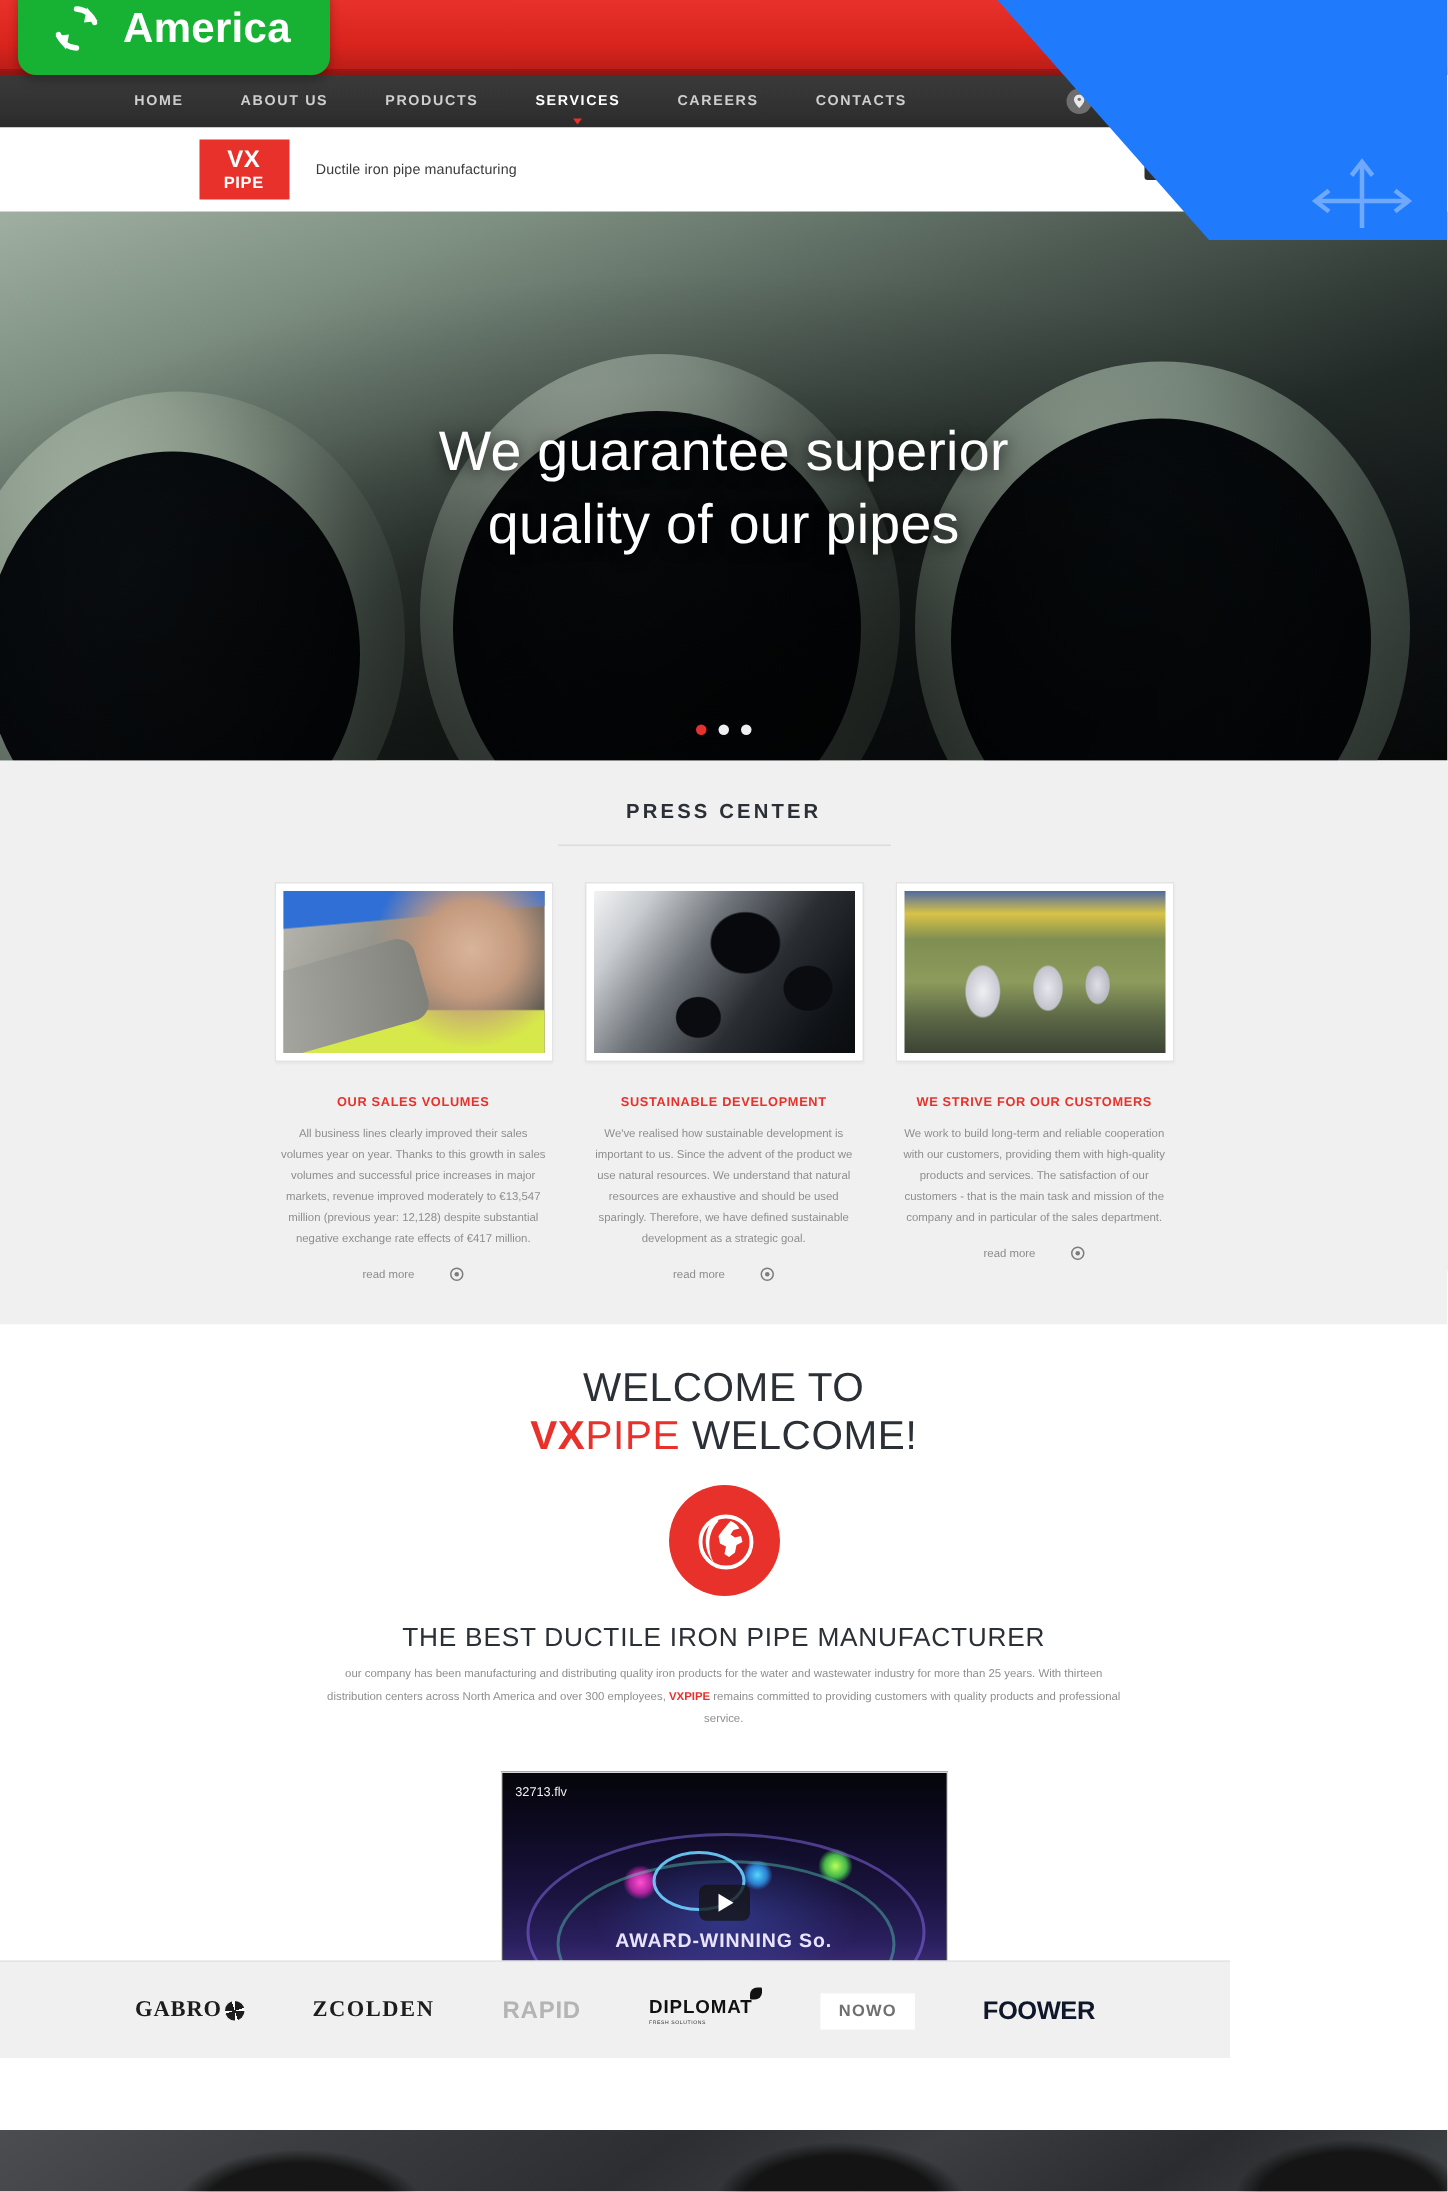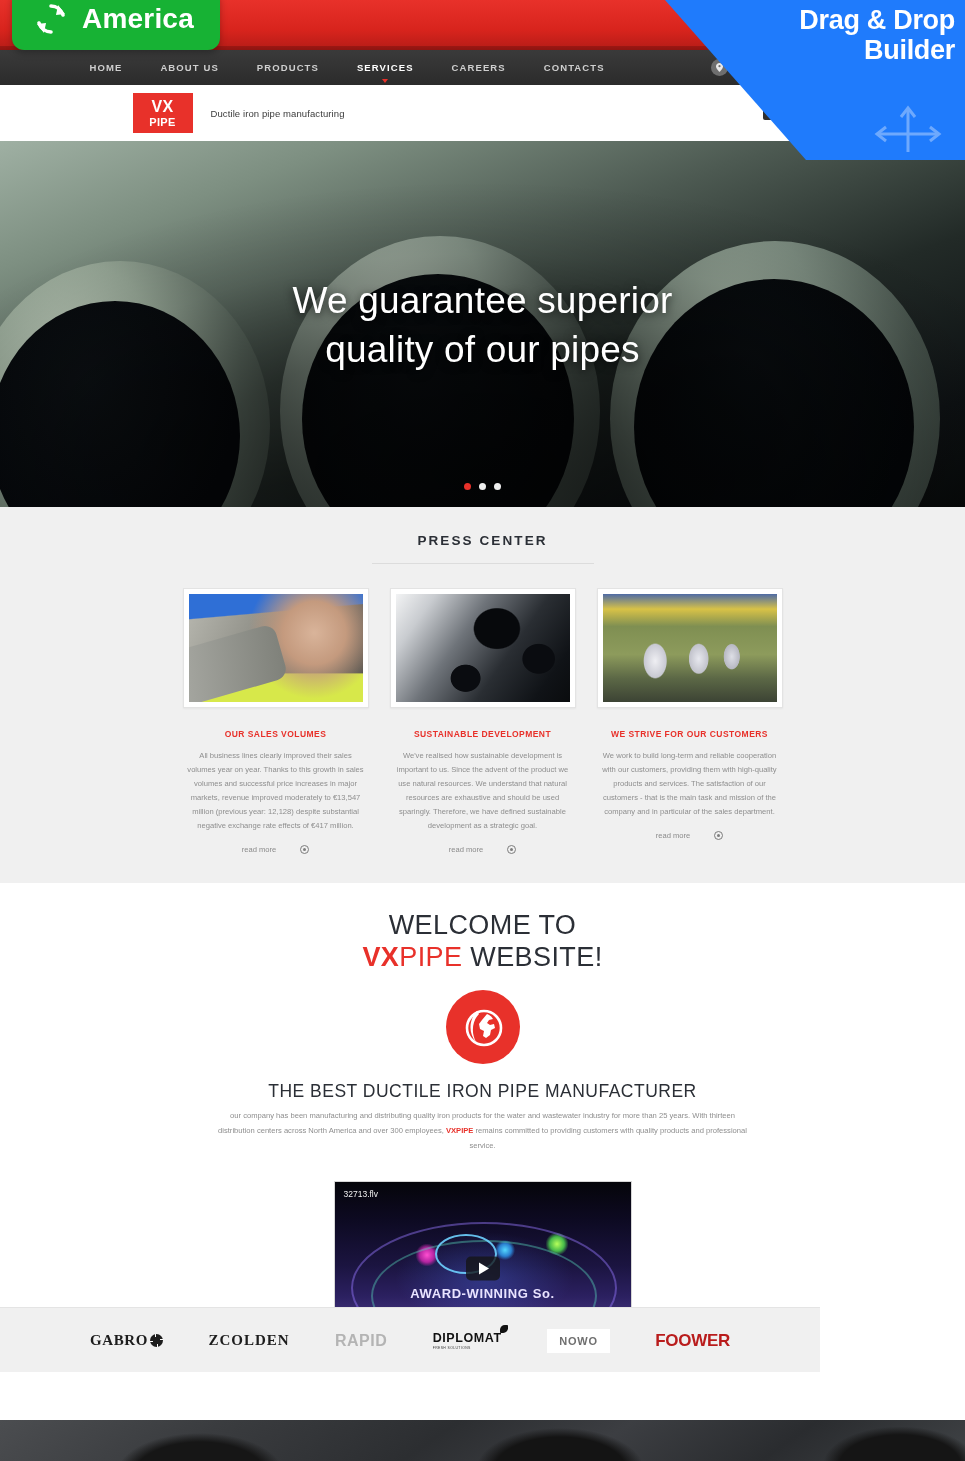--- a/index.html
+++ b/index.html
@@ -257,21 +257,21 @@
   .b-dip-t { font-size: 12.5px; font-weight: 800; letter-spacing: .6px; color:#111; }
   .b-dip-s { font-size: 3.4px; letter-spacing: .4px; color:#333; margin-top:1px; }
   .b-dip-leaf {
     position:absolute; right:-6px; top:-6px; width: 8px; height: 8px;
     background:#111; border-radius: 60% 10% 60% 10%;
   }
   .b-nowo {
     background:#fff; padding: 6px 12px; font-size: 11px; font-weight: 700;
     letter-spacing: .8px; color:#6f6f6f;
   }
-  .b-foower { font-size: 17px; font-weight: 900; letter-spacing: -.3px; color:#b91c1c; }
+  .b-foower { font-size: 17px; font-weight: 900; letter-spacing: -.3px; color:#0f172a; }
 
   
   .footer {
     position:absolute; top: 1420px; left:0; width:965px; height: 41px;
     background:
       radial-gradient(ellipse 120px 60px at 200px 55px, #161616 0%, #161616 55%, rgba(0,0,0,0) 70%),
       radial-gradient(ellipse 120px 60px at 560px 50px, #141414 0%, #141414 55%, rgba(0,0,0,0) 70%),
       radial-gradient(ellipse 110px 55px at 900px 45px, #151515 0%, #151515 55%, rgba(0,0,0,0) 70%),
       linear-gradient(145deg,#4b4d50 0%, #3a3c3f 22%, #2c2e31 45%, #3c3e42 62%, #2a2c2f 80%, #404346 100%);
   }
@@ -413,21 +413,21 @@
           <span>read more</span>
           <span class="ic"></span>
         </div>
       </div>
 
     </div>
   </div>
 
   <div class="welcome">
     <div class="w-title">WELCOME TO</div>
-    <div class="w-title2"><span class="w-vx">VX</span><span class="w-pipe">PIPE</span><span> WEBSITE!</span></div>
+    <div class="w-title2"><span class="w-vx">VX</span><span class="w-pipe">PIPE</span><span> WELCOME!</span></div>
 
     <div class="w-logo">
       <svg width="48" height="48" viewBox="0 0 48 48">
         <circle cx="25" cy="25" r="17" fill="none" stroke="#fff" stroke-width="2.6"></circle>
         <path d="M18 8 C10 16, 9 30, 17 39 C12 30, 13 18, 20 11 Z" fill="#fff"></path>
         <path d="M28 11 c3 1 5 3 6 5 l-4 1 -2 3 3 2 4 -1 1 4 -4 2 -1 5 -4 3 -3 -2 1 -5 -4 -2 -1 -5 3 -4 5 -6 z" fill="#fff"></path>
       </svg>
     </div>
 
     <div class="w-sub">THE BEST DUCTILE IRON PIPE MANUFACTURER</div>
@@ -461,24 +461,20 @@
       </div>
       <div class="brand b-nowo">NOWO</div>
       <div class="brand b-foower">FOOWER</div>
     </div>
   </div>
 
   <div class="footer"></div>
 
   <div class="ribbon-blue">
     <div class="ribbon-blue-fill"></div>
-    <div class="ribbon-text">
-      <div>Drag &amp; Drop</div>
-      <div>Builder</div>
-    </div>
     <svg class="ribbon-arrows" viewBox="0 0 70 56">
       <g stroke="#cfe2ff" stroke-width="3" fill="none">
         <path d="M35 52 L35 10"></path>
           <path d="M28 17 L35 8 L42 17"></path>
         <path d="M6 34 L64 34"></path>
           <path d="M13 27 L4 34 L13 41"></path>
           <path d="M57 27 L66 34 L57 41"></path>
       </g>
     </svg>
   </div>

